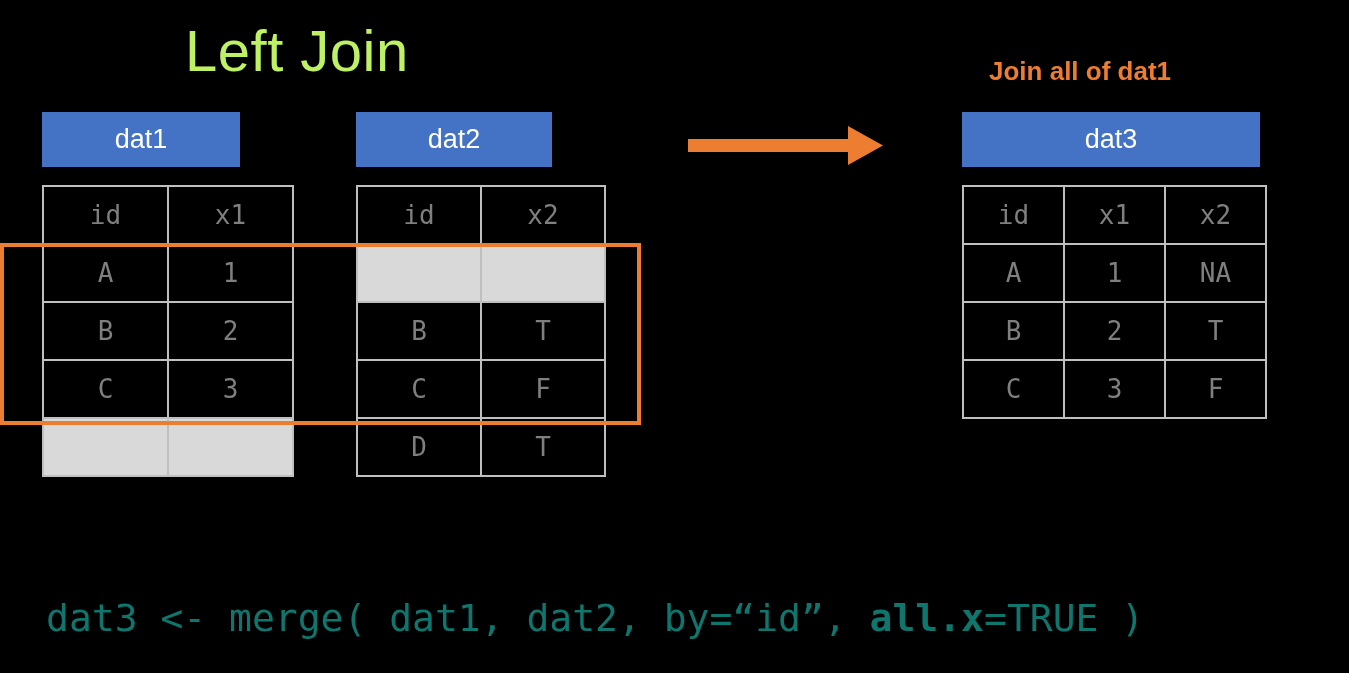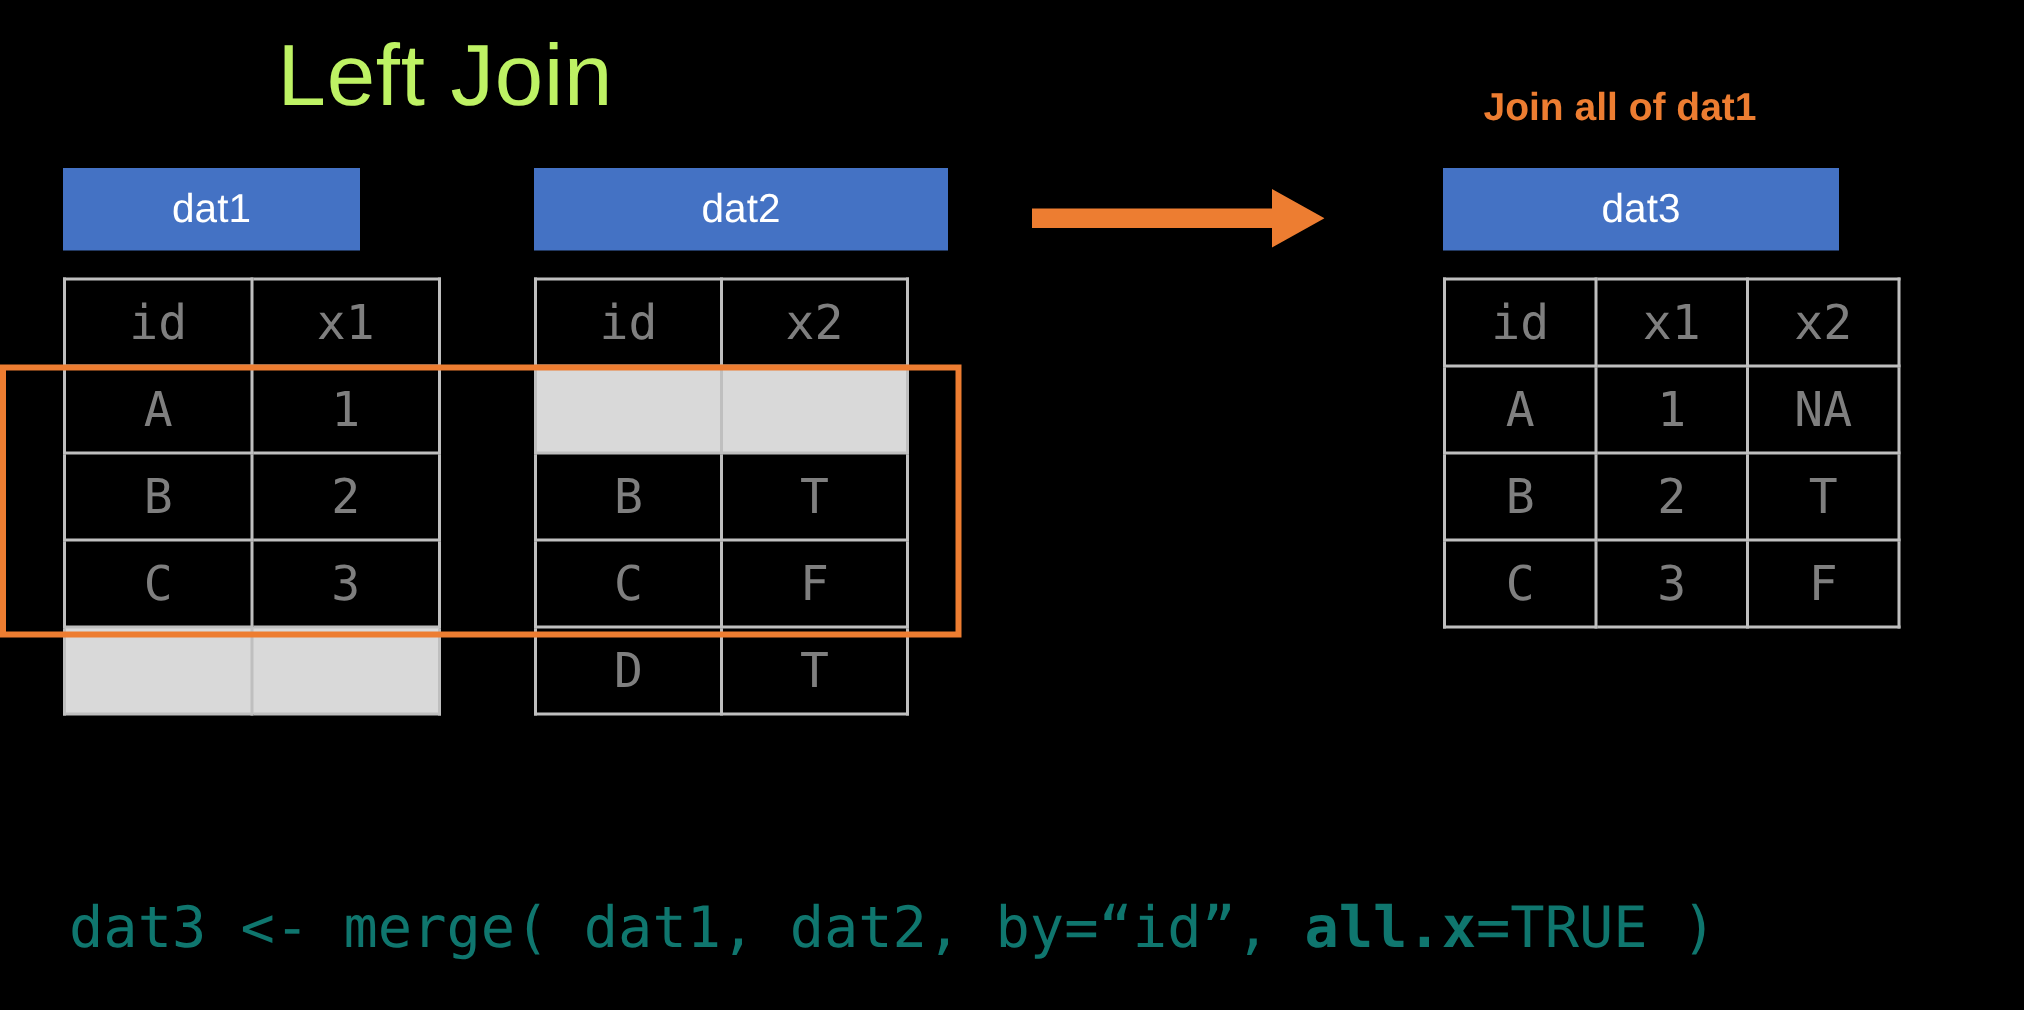--- a/index.html
+++ b/index.html
@@ -44,36 +44,36 @@
     position: absolute;
     height: 55px;
     background: #4472C4;
     color: #FFFFFF;
     font-size: 27px;
     display: flex;
     align-items: center;
     justify-content: center;
   }
   #hdr-dat1 { left: 42px;  top: 112px; width: 198px; }
-  #hdr-dat2 { left: 356px; top: 112px; width: 276px; }
-  #hdr-dat3 { left: 962px; top: 112px; width: 264px; }
+  #hdr-dat2 { left: 356px; top: 112px; width: 196px; }
+  #hdr-dat3 { left: 962px; top: 112px; width: 298px; }
 
   
   .dtable {
     position: absolute;
     border-collapse: collapse;
     table-layout: fixed;
   }
   .dtable td {
     border: 2px solid #BFBFBF;
     height: 56px;
     text-align: center;
     vertical-align: middle;
     font-family: "DejaVu Sans Mono", monospace;
-    font-size: 32px;
+    font-size: 26px;
     color: #7F7F7F;
     padding: 0;
     background: #000000;
   }
   .dtable td.empty {
     background: #D9D9D9;
   }
   #tbl-dat1 { left: 42px;  top: 185px; width: 247px; }
   #tbl-dat1 td { width: 123px; }
   #tbl-dat2 { left: 356px; top: 185px; width: 244px; }

